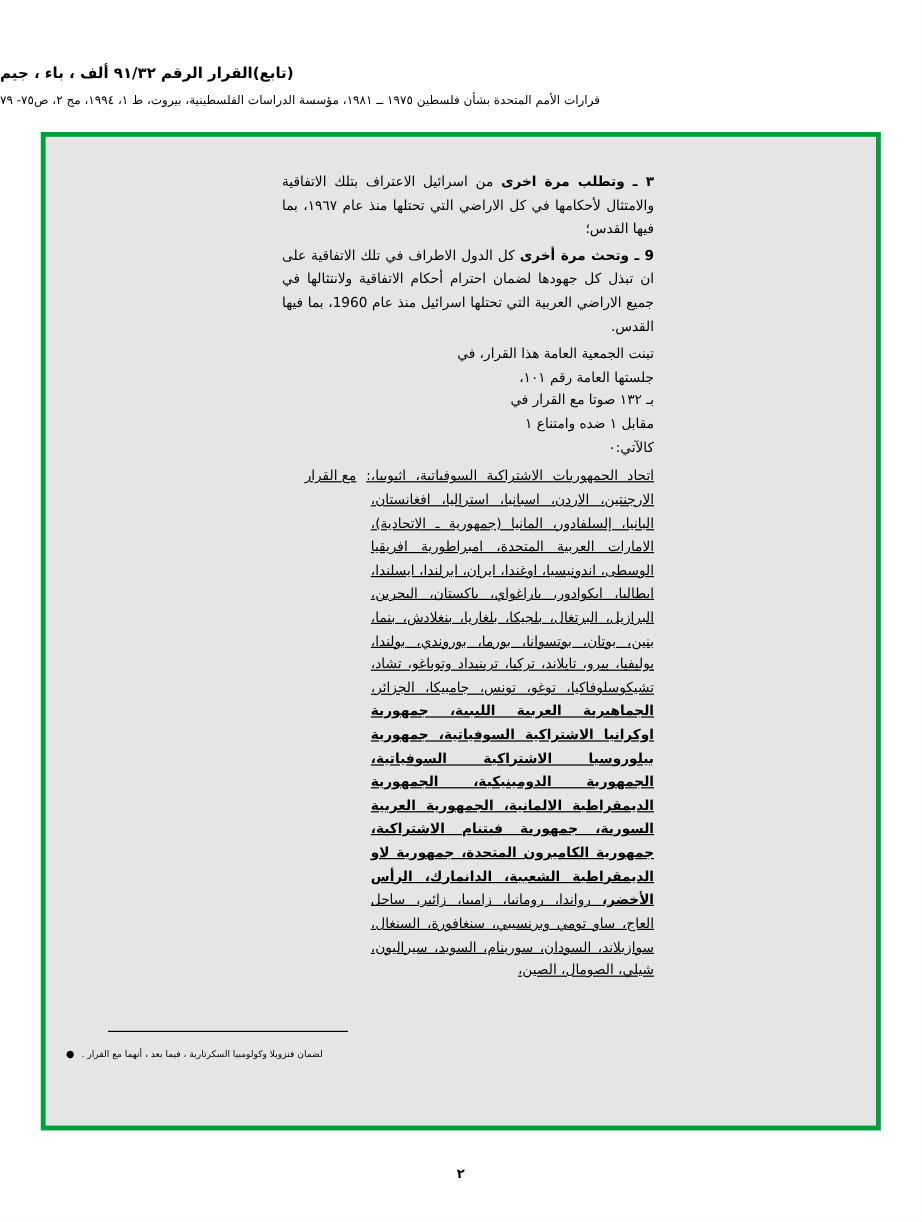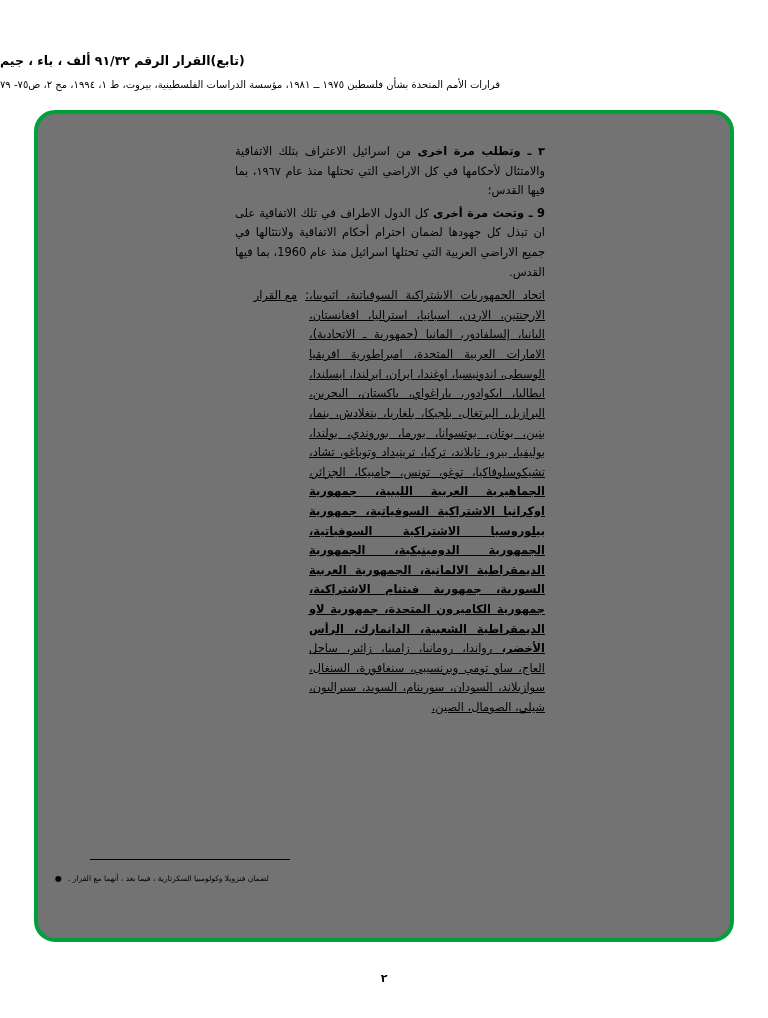--- a/index.html
+++ b/index.html
@@ -46,23 +46,23 @@
   }
 
   
   .frame {
     position: absolute;
     top: 110px;
     left: 34px;
     width: 700px;
     height: 832px;
     border: 4px solid #00a13a;
-    border-radius: 21px;
+    border-radius: 0;
     box-sizing: border-box;
-    background: #737373;
+    background: #e5e5e5;
   }
 
   
   .body-col {
     position: absolute;
     top: 28px;
     right: 185px;
     width: 310px;
     direction: rtl;
     text-align: justify;
@@ -165,20 +165,27 @@
   </div>
 
   <div class="frame">
 
     <div class="body-col">
 
       <p class="para"><span class="lead">٣ ـ وتطلب مرة اخرى</span><span> من اسرائيل الاعتراف بتلك الاتفاقية والامتثال لأحكامها في كل الاراضي التي تحتلها منذ عام ١٩٦٧، بما فيها القدس؛</span></p>
 
       <p class="para"><span class="lead">9 ـ وتحث مرة أخرى</span><span> كل الدول الاطراف في تلك الاتفاقية على ان تبذل كل جهودها لضمان احترام أحكام الاتفاقية ولانتثالها في جميع الاراضي العربية التي تحتلها اسرائيل منذ عام 1960، بما فيها القدس.</span></p>
 
+      <div class="indent-block">
+        <div class="center-ish">تبنت الجمعية العامة هذا القرار، في</div>
+        <div class="center-ish">جلستها العامة رقم ١٠١،</div>
+        <div class="center-ish">بـ ١٣٢ صوتا مع القرار في</div>
+        <div class="center-ish">مقابل ١ ضده وامتناع ١</div>
+        <div class="center-ish">كالآتي:٠</div>
+      </div>
 
       <div class="vote-row">
         <div class="vote-label">مع القرار</div>
         <div class="vote-colon">:</div>
         <div class="vote-list tight"><span>اتحاد الجمهوريات الاشتراكية السوفياتية، اثيوبيا، الارجنتين، الاردن، اسبانيا، استراليا، افغانستان، البانيا، إلسلفادور، المانيا (جمهورية ـ الاتحادية)، الامارات العربية المتحدة، امبراطورية افريقيا الوسطى، اندونيسيا، اوغندا، ايران، ايرلندا، ايسلندا، ايطاليا، ايكوادور، باراغواي، باكستان، البحرين، البرازيل، البرتغال، بلجيكا، بلغاريا، بنغلادش، بنما، بنين، بوتان، بوتسوانا، بورما، بوروندي، بولندا، بوليفيا، بيرو، تايلاند، تركيا، ترينيداد وتوباغو، تشاد، تشيكوسلوفاكيا، توغو، تونس، جامبيكا، الجزائر، </span><span class="bold">الجماهيرية العربية الليبية، جمهورية اوكرانيا الاشتراكية السوفياتية، جمهورية بيلوروسيا الاشتراكية السوفياتية، الجمهورية الدومينيكية، الجمهورية الديمقراطية الالمانية، الجمهورية العربية السورية، جمهورية فيتنام الاشتراكية، جمهورية الكاميرون المتحدة، جمهورية لاو الديمقراطية الشعبية، الدانمارك، الرأس الأخضر، </span><span>رواندا، رومانيا، زامبيا، زائير، ساحل العاج، ساو تومي وبرنسيبي، سنغافورة، السنغال، سوازيلاند، السودان، سورينام، السويد، سيراليون، شيلي، الصومال، الصين،</span></div>
       </div>
 
     </div>
 
     <div class="footnote-rule"></div>

